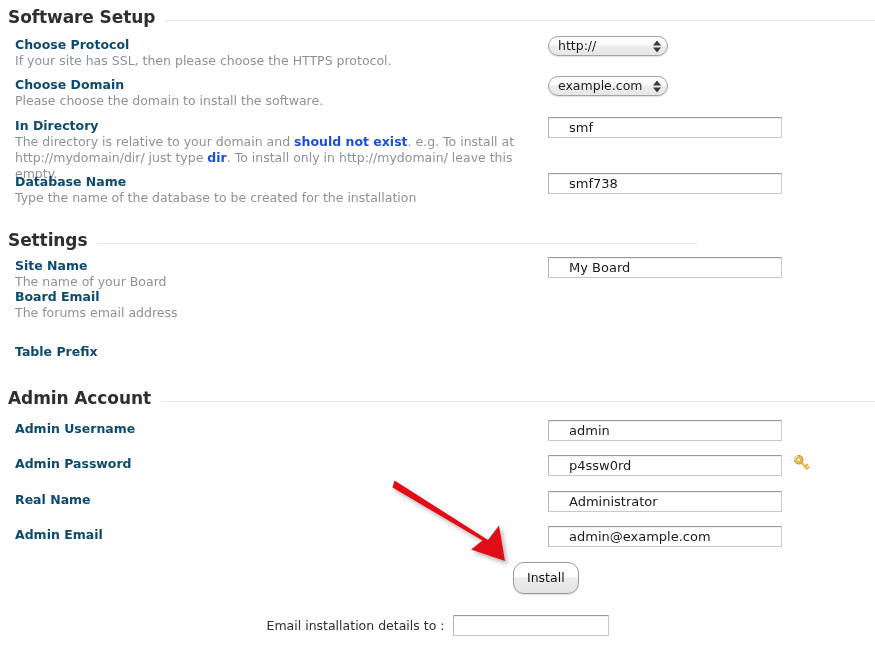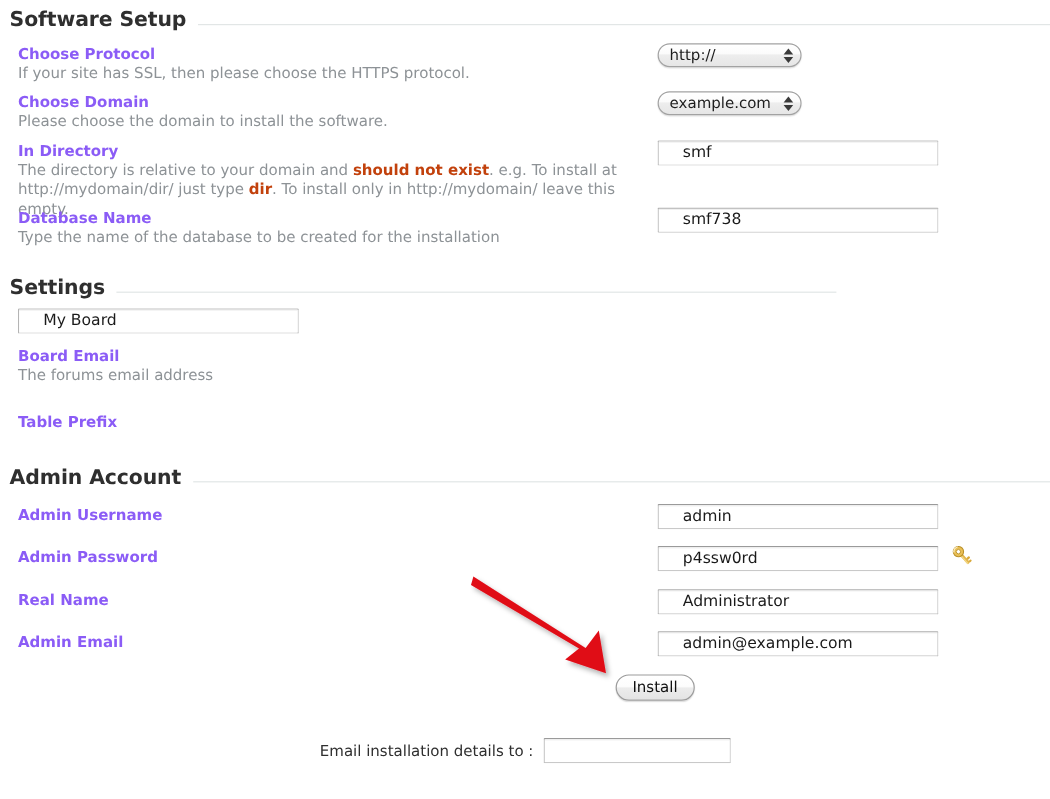--- a/index.html
+++ b/index.html
@@ -62,32 +62,32 @@
     padding-top: 1px;
   }
   .row .control {
     flex: 1 1 auto;
     display: flex;
     align-items: flex-start;
   }
   .lbl {
     font-size: 12.5px;
     font-weight: bold;
-    color: #8b5cf6;
+    color: #0c4a6e;
     line-height: 16px;
     display: block;
   }
   .desc {
     font-size: 12.5px;
     font-weight: normal;
     color: #8d9296;
     line-height: 16px;
     display: block;
   }
-  .desc b { color: #c2410c; font-weight: bold; }
+  .desc b { color: #1d4ed8; font-weight: bold; }
 
   
   .tinput {
     font-family: "DejaVu Sans", "Liberation Sans", sans-serif;
     font-size: 13px;
     color: #1a1a1a;
     height: 21px;
     line-height: 19px;
     padding: 0 20px;
     background: #ffffff;
@@ -154,21 +154,21 @@
   
   .install-wrap {
     position: absolute;
     left: 513px;
     top: 562px;
   }
   .btn {
     font-family: "DejaVu Sans", "Liberation Sans", sans-serif;
     font-size: 12.5px;
     color: #111111;
-    height: 22px;
+    height: 32px;
     padding: 0 13px;
     border: 1px solid #9b9b9b;
     border-radius: 11px;
     background: linear-gradient(to bottom, #ffffff 0%, #fdfdfd 45%, #ececec 52%, #e4e4e4 100%);
     box-shadow: 0 1px 1px rgba(0,0,0,0.14), inset 0 1px 0 #ffffff;
     cursor: default;
     line-height: 20px;
   }
 
   
@@ -260,20 +260,24 @@
       <input class="tinput w234" type="text" value="smf738" style="">
     </div>
   </div>
 
   <div class="section-head" style="position:absolute; left:0; top:231px; width:697px;">
     <span class="title">Settings</span>
     <span class="rule"></span>
   </div>
 
   <div class="row" style="position:absolute; left:0; top:257px; width:875px;">
+    <div class="labels">
+      <span class="lbl">Site Name</span>
+      <span class="desc"><span>The name of your Board</span></span>
+    </div>
     <div class="control">
       <input class="tinput w234" type="text" value="My Board" style="">
     </div>
   </div>
 
   <div class="row" style="position:absolute; left:0; top:288px; width:811px;flex-direction:column;">
     <div class="labels">
       <span class="lbl">Board Email</span>
       <span class="desc"><span>The forums email address</span></span>
     </div>

